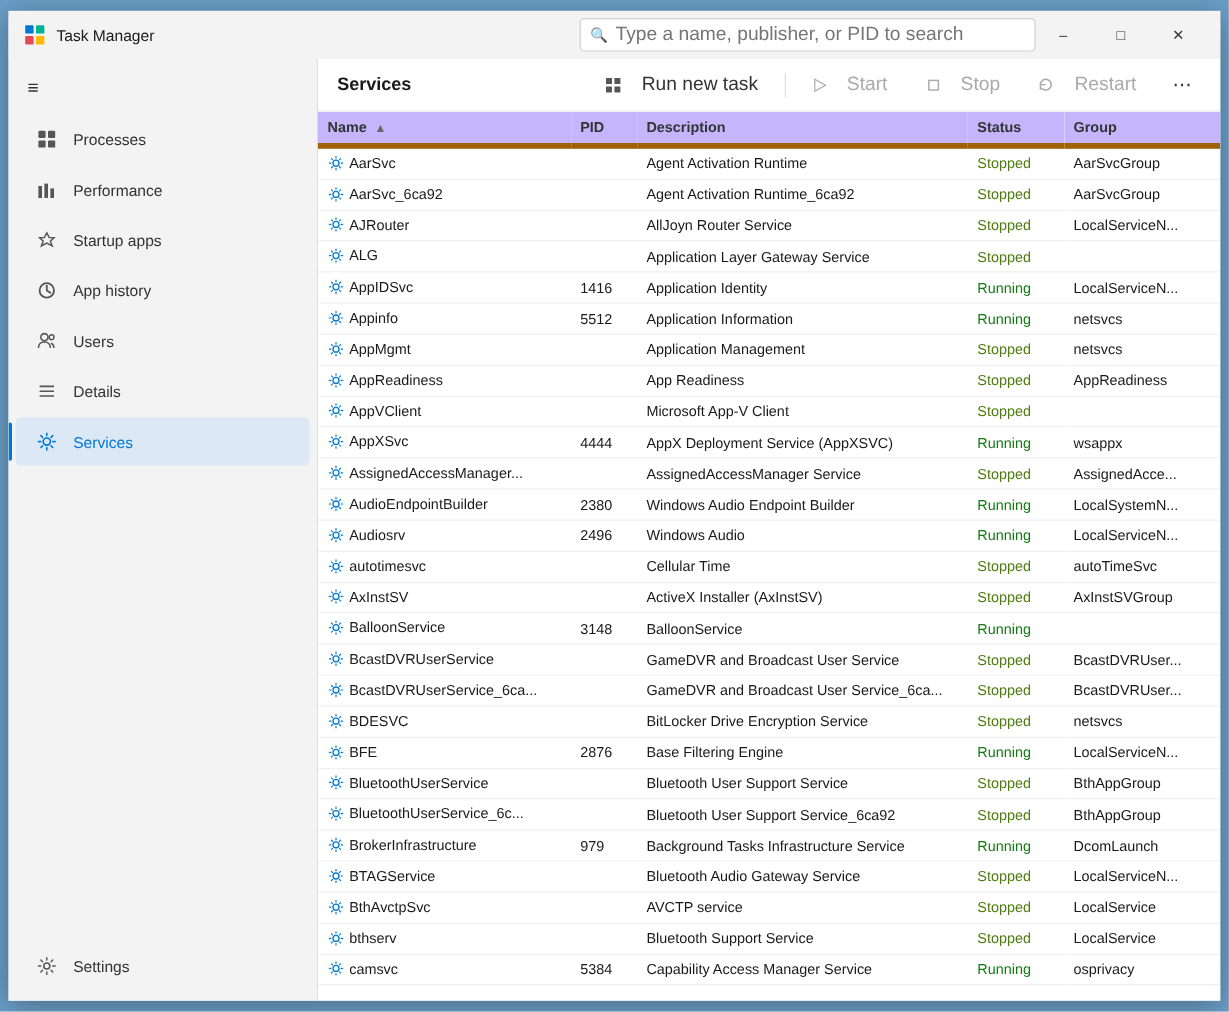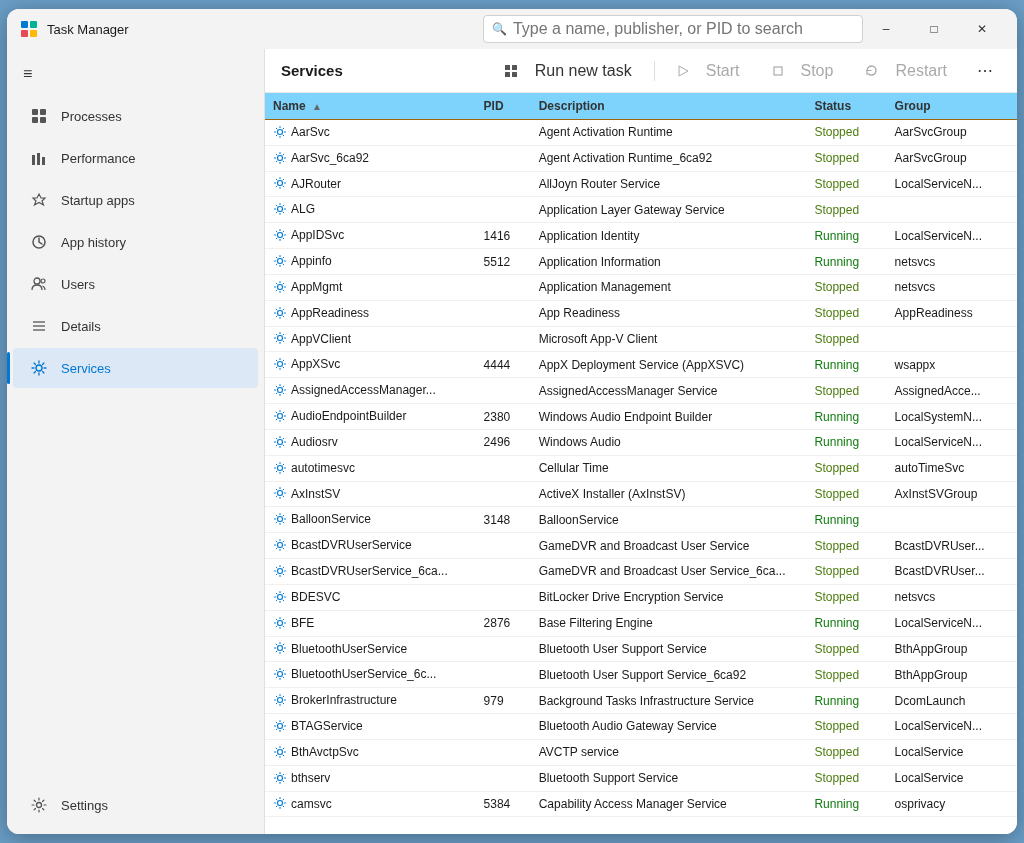--- a/index.html
+++ b/index.html
@@ -11,21 +11,21 @@
       justify-content: center;
       align-items: center;
       width: 1024px;
       height: 843px;
       overflow: hidden;
     }
     .window {
       width: 1010px;
       height: 825px;
       background: #f3f3f3;
-      border-radius: 12px;
+      border-radius: 0;
       box-shadow: 0 4px 24px rgba(0,0,0,0.35);
       display: flex;
       flex-direction: column;
       overflow: hidden;
     }
     .titlebar {
       height: 40px;
       background: #f3f3f3;
       display: flex;
       align-items: center;
@@ -206,22 +206,22 @@
       top: 0;
       background: white;
       z-index: 10;
     }
     th {
       text-align: left;
       padding: 6px 8px;
       font-size: 12px;
       font-weight: 600;
       color: #333;
-      border-bottom: 1px solid #a16207;
-      background: #7dd3fc;
+      border-bottom: 5px solid #a16207;
+      background: #c4b5fd;
       cursor: pointer;
       user-select: none;
     }
     th .sort-arrow { font-size: 10px; margin-left: 3px; color: #666; }
     td {
       padding: 5px 8px;
       font-size: 12px;
       color: #1a1a1a;
       border-bottom: 1px solid #f0f0f0;
       white-space: nowrap;

